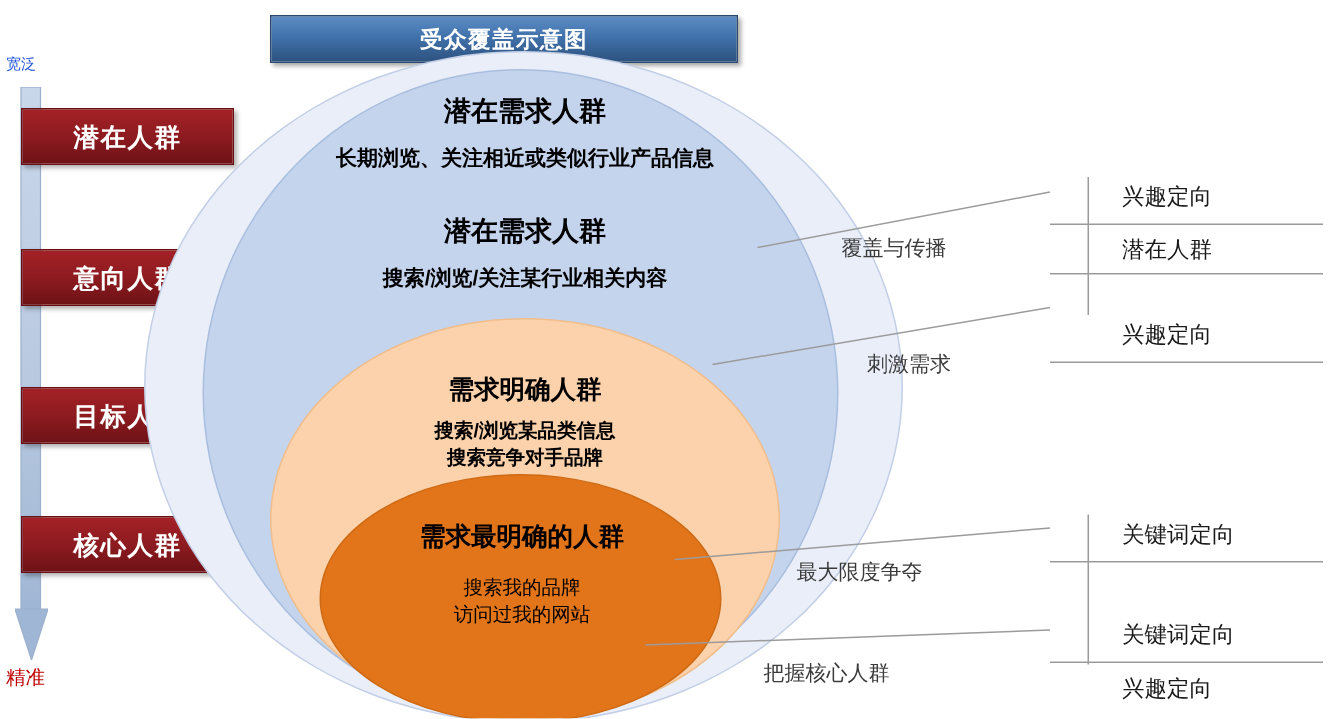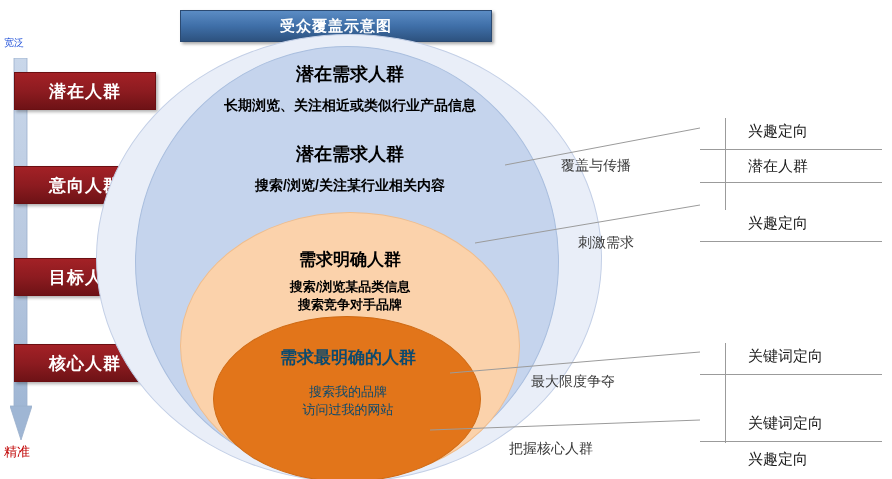--- a/index.html
+++ b/index.html
@@ -155,21 +155,21 @@
   .ring-sub {
     font-size: 14px;
     font-weight: bold;
     line-height: 19px;
   }
   .rt-1 { left: 150px; top: 62px; width: 400px; }
   .rt-2 { left: 150px; top: 142px; width: 400px; }
   .rt-3 { left: 190px; top: 248px; width: 320px; }
   .rt-3 .ring-title { font-size: 17px; margin-bottom: 7px; }
   .rt-3 .ring-sub { font-size: 13px; line-height: 18px; }
-  .rt-4 { left: 218px; top: 346px; width: 260px; color: #0c4a6e; text-align: center; }
+  .rt-4 { left: 218px; top: 346px; width: 260px; color: #000000; text-align: center; }
   .rt-4 .ring-title { font-size: 17px; margin-bottom: 14px; }
   .rt-4 .ring-sub { font-size: 13px; line-height: 18px; font-weight: normal; }
 
   
   .conn-label {
     position: absolute;
     font-size: 14px;
     color: #3b3b3b;
     white-space: nowrap;
   }

